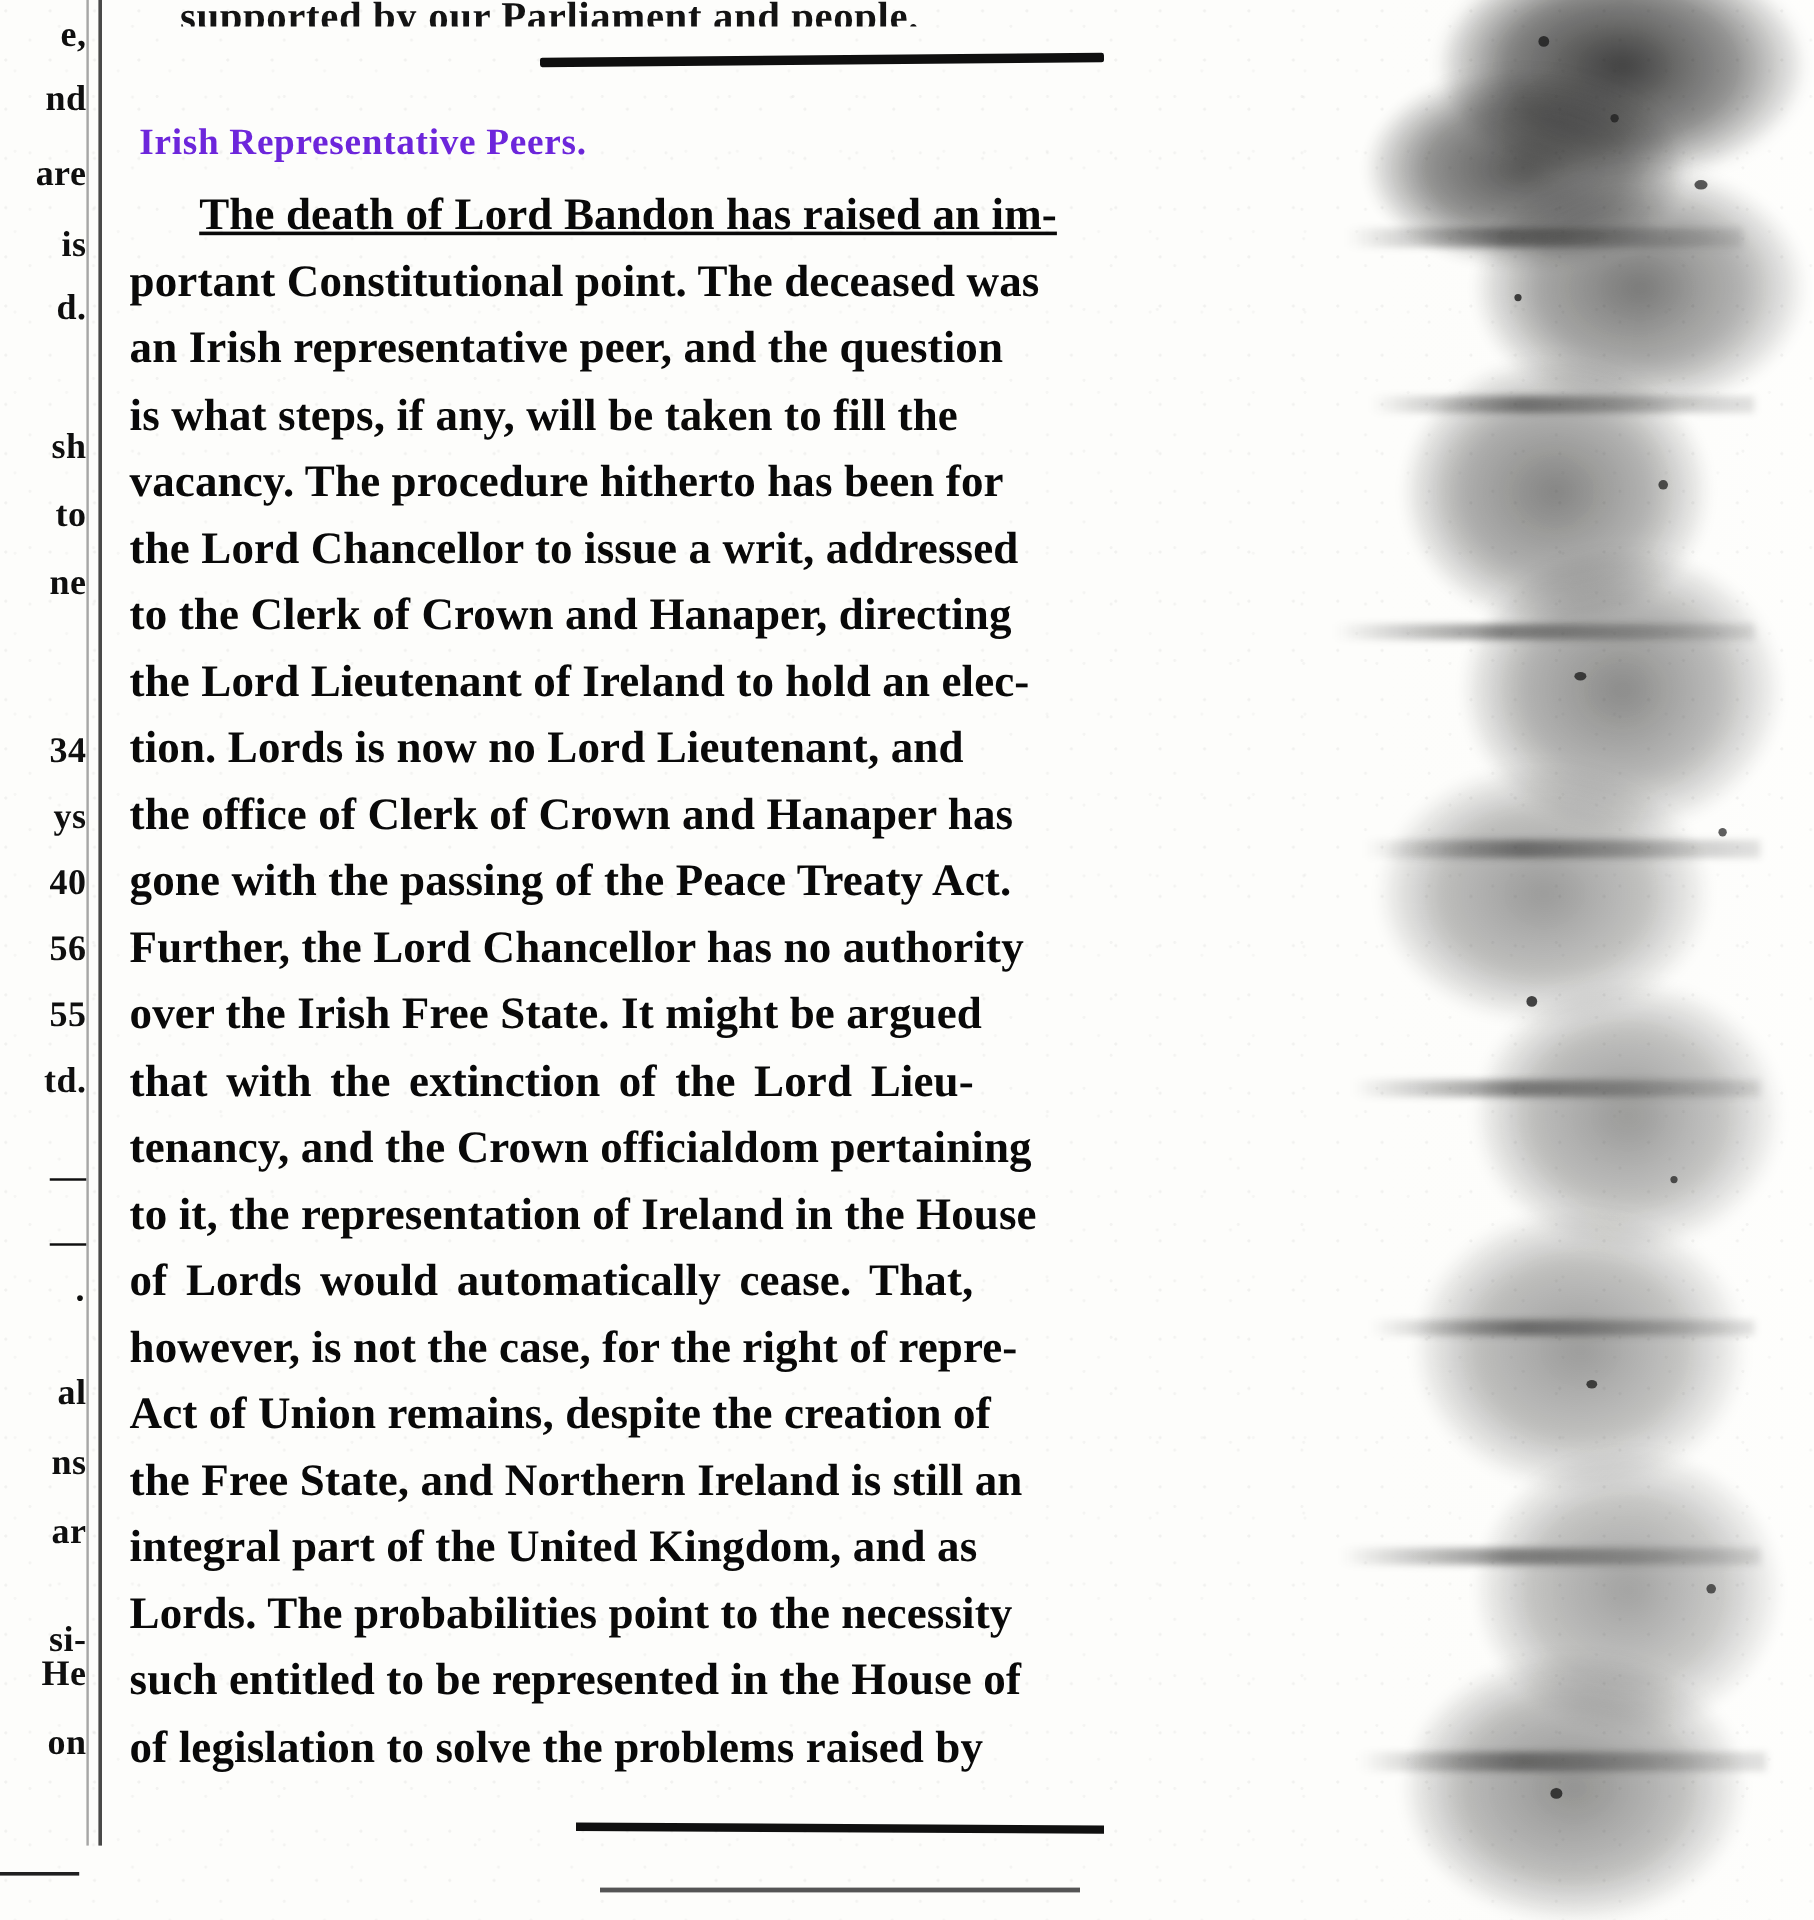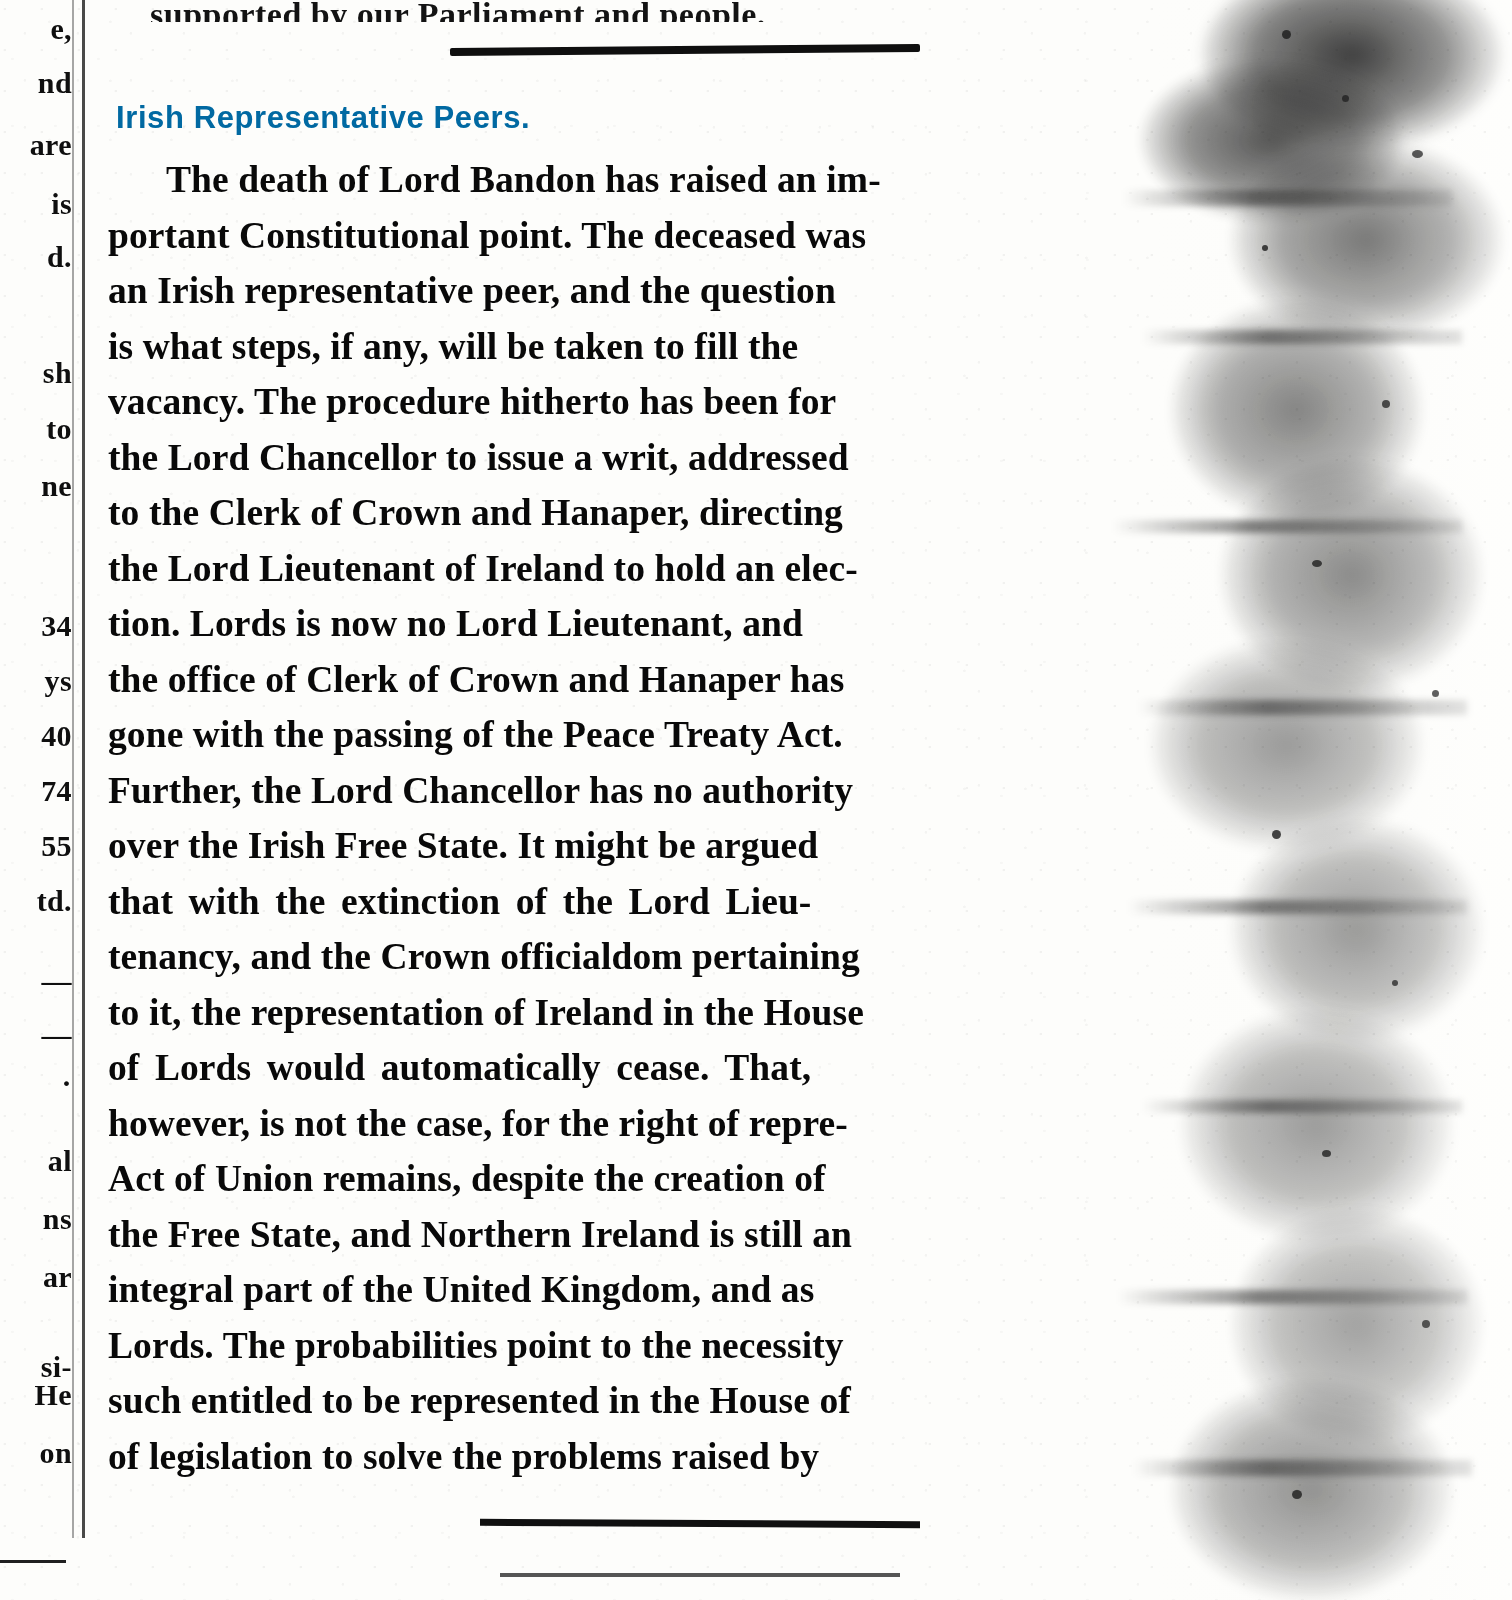--- a/index.html
+++ b/index.html
@@ -116,46 +116,46 @@
     height: 8px;
     background: #111;
     transform: rotate(-0.5deg);
     border-radius: 2px;
   }
 
   #headline {
     position: absolute;
     left: 16px;
     top: 100px;
-    font-family: Liberation Sans, sans-serif;
+    font-family: Liberation Serif, serif;
     font-size: 31px;
     font-weight: 700;
     letter-spacing: .6px;
-    color: #0369a1;
+    color: #6d28d9;
     white-space: nowrap;
   }
 
   #body-text {
     position: absolute;
     left: 8px;
     top: 152px;
     width: 1130px;
     font-family: "Liberation Serif", serif;
     font-size: 37.5px;
     line-height: 55.5px;
     color: #0b0b0b;
     letter-spacing: .1px;
   }
   #body-text .ln {
     white-space: nowrap;
     display: block;
     height: 55.5px;
     font-weight: 600;
   }
-  #body-text .ln.indent { text-indent: 58px; }
+  #body-text .ln.indent { text-indent: 58px; text-decoration: underline; }
   #body-text .ln.spread {
     white-space: nowrap;
     word-spacing: 6px;
   }
 
   
   #rule-bottom {
     position: absolute;
     left: 380px;
     top: 1520px;
@@ -218,21 +218,21 @@
     <span class="frag" style="top:62px">nd</span>
     <span class="frag" style="top:124px">are</span>
     <span class="frag" style="top:183px">is</span>
     <span class="frag" style="top:236px">d.</span>
     <span class="frag" style="top:352px">sh</span>
     <span class="frag" style="top:408px">to</span>
     <span class="frag" style="top:465px">ne</span>
     <span class="frag" style="top:605px">34</span>
     <span class="frag" style="top:660px">ys</span>
     <span class="frag" style="top:715px">40</span>
-    <span class="frag" style="top:770px">74</span>
+    <span class="frag" style="top:770px">56</span>
     <span class="frag" style="top:825px">55</span>
     <span class="frag" style="top:880px">td.</span>
     <span class="frag" style="top:960px">—</span>
     <span class="frag" style="top:1014px">—</span>
     <span class="frag" style="top:1062px">·</span>
     <span class="frag" style="top:1140px">al</span>
     <span class="frag" style="top:1198px">ns</span>
     <span class="frag" style="top:1256px">ar</span>
     <span class="frag" style="top:1346px">si-</span>
     <span class="frag" style="top:1374px">He</span>

